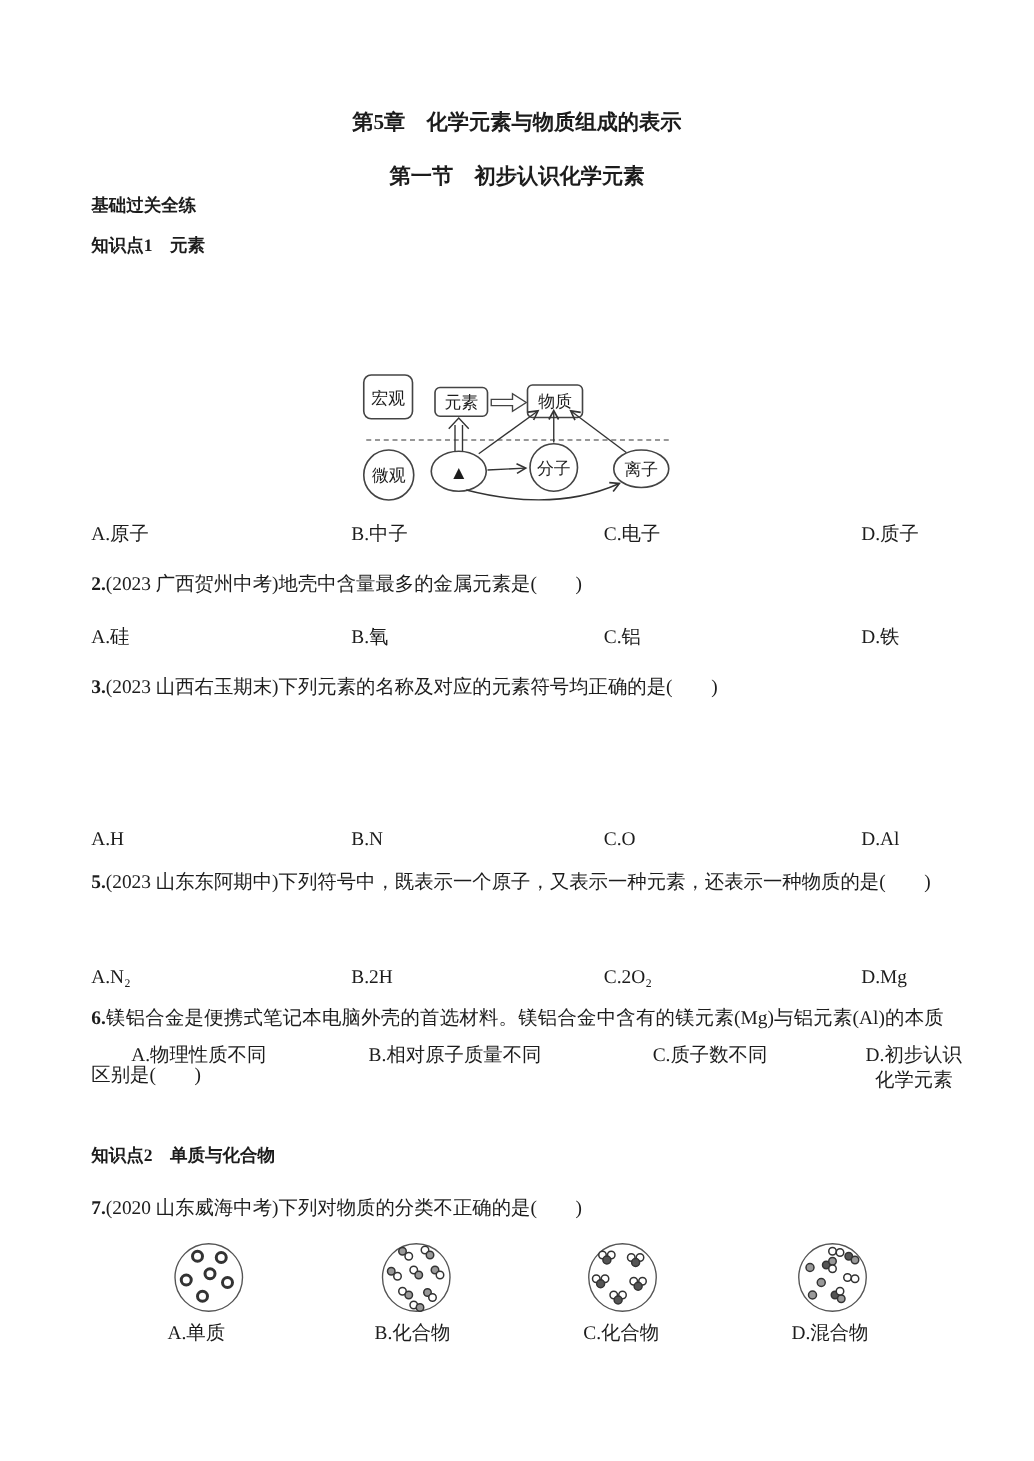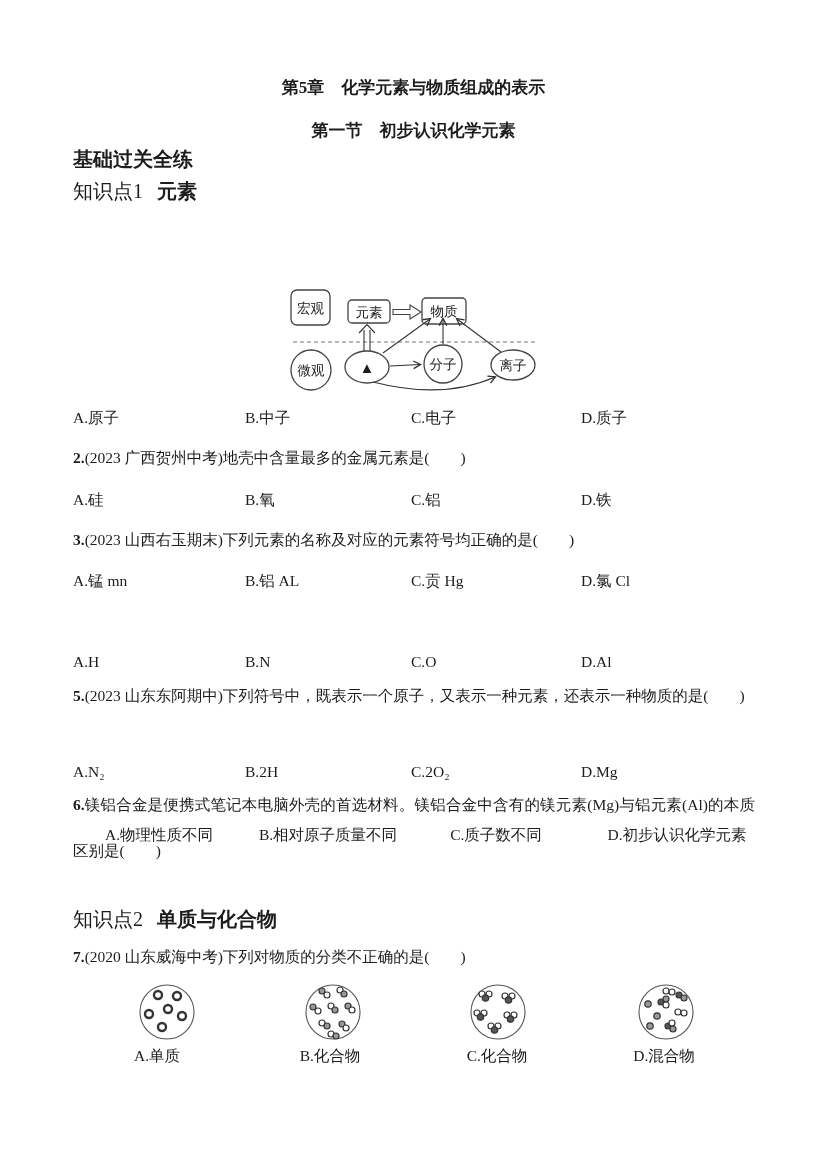--- a/index.html
+++ b/index.html
@@ -1,39 +1,40 @@
 <!DOCTYPE html>
 <html><head>
 <meta charset="utf-8">
 <style>
   html,body { margin:0; padding:0; background:#ffffff; }
   .page {
     position:relative;
     width:827px; height:1089px;
-    margin:0 auto;
+    margin:10px auto;
     background:#ffffff;
     font-family:"Liberation Serif","DejaVu Serif",serif;
     color:#1c1c1c;
     font-size:15.5px;
     overflow:hidden;
   }
   .abs { position:absolute; }
   .center { left:0; width:827px; text-align:center; }
   .chapter-title { font-weight:bold; font-size:17px; }
   .section-title { font-weight:bold; font-size:17px; }
-  .block-head { left:73px; font-weight:bold; font-size:20px; }
-  .kp-label { font-weight:normal; }
+  .block-head { left:73px; font-weight:bold; font-size:14px; }
+  .kp-label { font-weight:bold; }
   .kp-title { font-weight:bold; margin-left:14px; }
   .qtext { left:73px; width:682px; line-height:46px; text-align:justify; }
   .qnum { font-weight:bold; }
   .opts {
     left:73px; width:700px;
     display:grid;
     grid-template-columns:172px 166px 170px 1fr;
     line-height:20px;
+    gap:36px;
   }
   .diagram-svg { position:absolute; }
   .mol-label { position:absolute; transform:translateX(-50%); white-space:nowrap; }
   .footer { font-size:15px; }
   svg text {
     font-family:"Liberation Serif","DejaVu Serif",serif;
     fill:#1c1c1c;
   }
 </style>
 </head>
@@ -113,26 +114,20 @@
   <div class="abs opts" style="top:490px;">
     <span>A.硅</span>
     <span>B.氧</span>
     <span>C.铝</span>
     <span>D.铁</span>
   </div>
 
   <div class="abs qtext" style="top:530px; line-height:20px;">
     <span class="qnum">3.</span><span>(2023 山西右玉期末)下列元素的名称及对应的元素符号均正确的是(　　)</span>
   </div>
-  <div class="abs opts" style="top:571px;">
-    <span>A.锰 mn</span>
-    <span>B.铝 AL</span>
-    <span>C.贡 Hg</span>
-    <span>D.氯 Cl</span>
-  </div>
 
   <div class="abs opts" style="top:652px;">
     <span>A.H</span>
     <span>B.N</span>
     <span>C.O</span>
     <span>D.Al</span>
   </div>
 
   <div class="abs qtext" style="top:673px;">
     <span class="qnum">5.</span><span>(2023 山东东阿期中)下列符号中，既表示一个原子，又表示一种元素，还表示一种物质的是(　　)</span>

